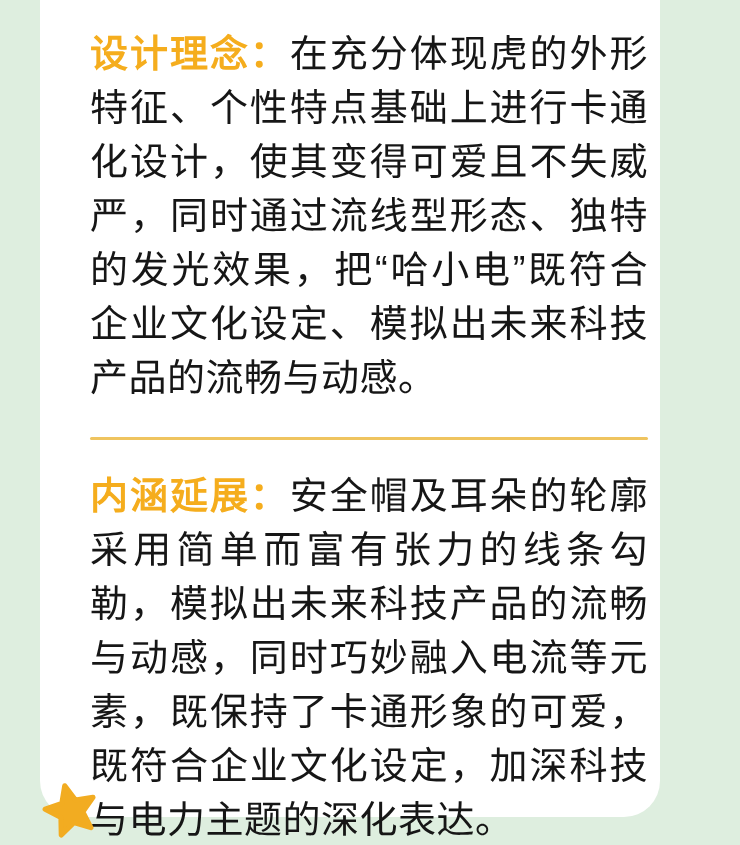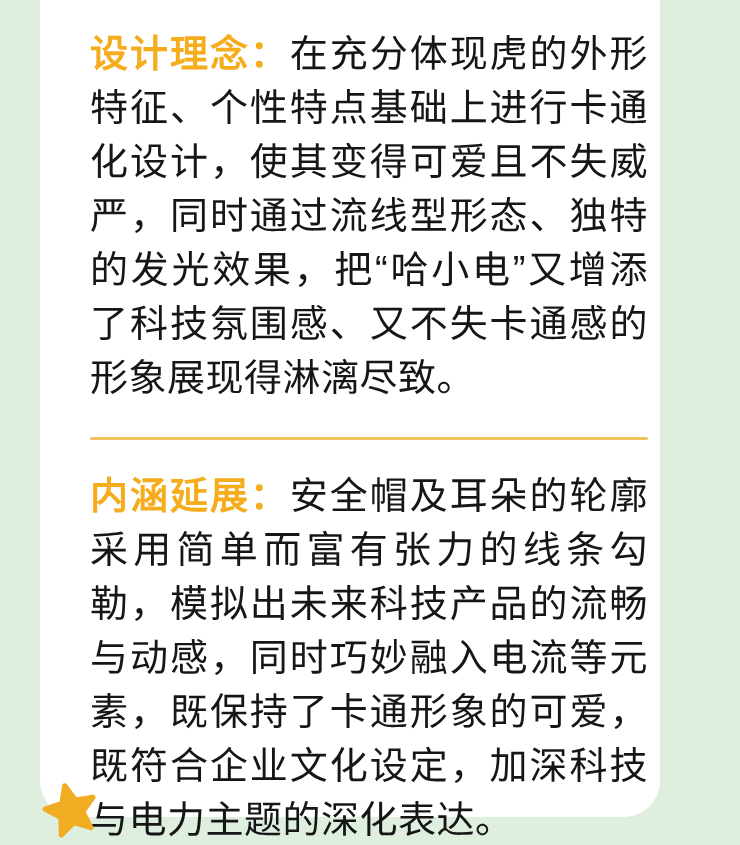--- a/index.html
+++ b/index.html
@@ -66,21 +66,21 @@
 </style>
 </head>
 <body>
 
 <div class="canvas">
 
   <div class="card"></div>
 
   <div class="content">
 
-    <p class="para"><span class="heading">设计理念：</span><span>在充分体现虎的外形特征、个性特点基础上进行卡通化设计，使其变得可爱且不失威严，同时通过流线型形态、独特的发光效果，把“哈小电”又增添了科技氛围感、又不失卡通感的形象展现得淋漓尽致。</span></p>
+    <p class="para"><span class="heading">设计理念：</span><span>在充分体现虎的外形特征、个性特点基础上进行卡通化设计，使其变得可爱且不失威严，同时通过流线型形态、独特的发光效果，把“哈小电”既符合企业文化设定、模拟出未来科技产品的流畅与动感。</span></p>
 
     <hr class="divider">
 
     <p class="para"><span class="heading">内涵延展：</span><span>安全帽及耳朵的轮廓采用简单而富有张力的线条勾勒，模拟出未来科技产品的流畅与动感，同时巧妙融入电流等元素，既保持了卡通形象的可爱，既符合企业文化设定，加深科技与电力主题的深化表达。</span></p>
 
   </div>
 
   <div class="star">
     <svg width="58" height="58" viewBox="0 0 56 56" aria-hidden="true">
       <polygon points="28,3 34.8,18.7 51.8,20.3 38.9,31.6 42.7,48.2 28,39.5 13.3,48.2 17.1,31.6 4.2,20.3 21.2,18.7" fill="#F2AC21" stroke="#F2AC21" stroke-width="5" stroke-linejoin="round"></polygon>

